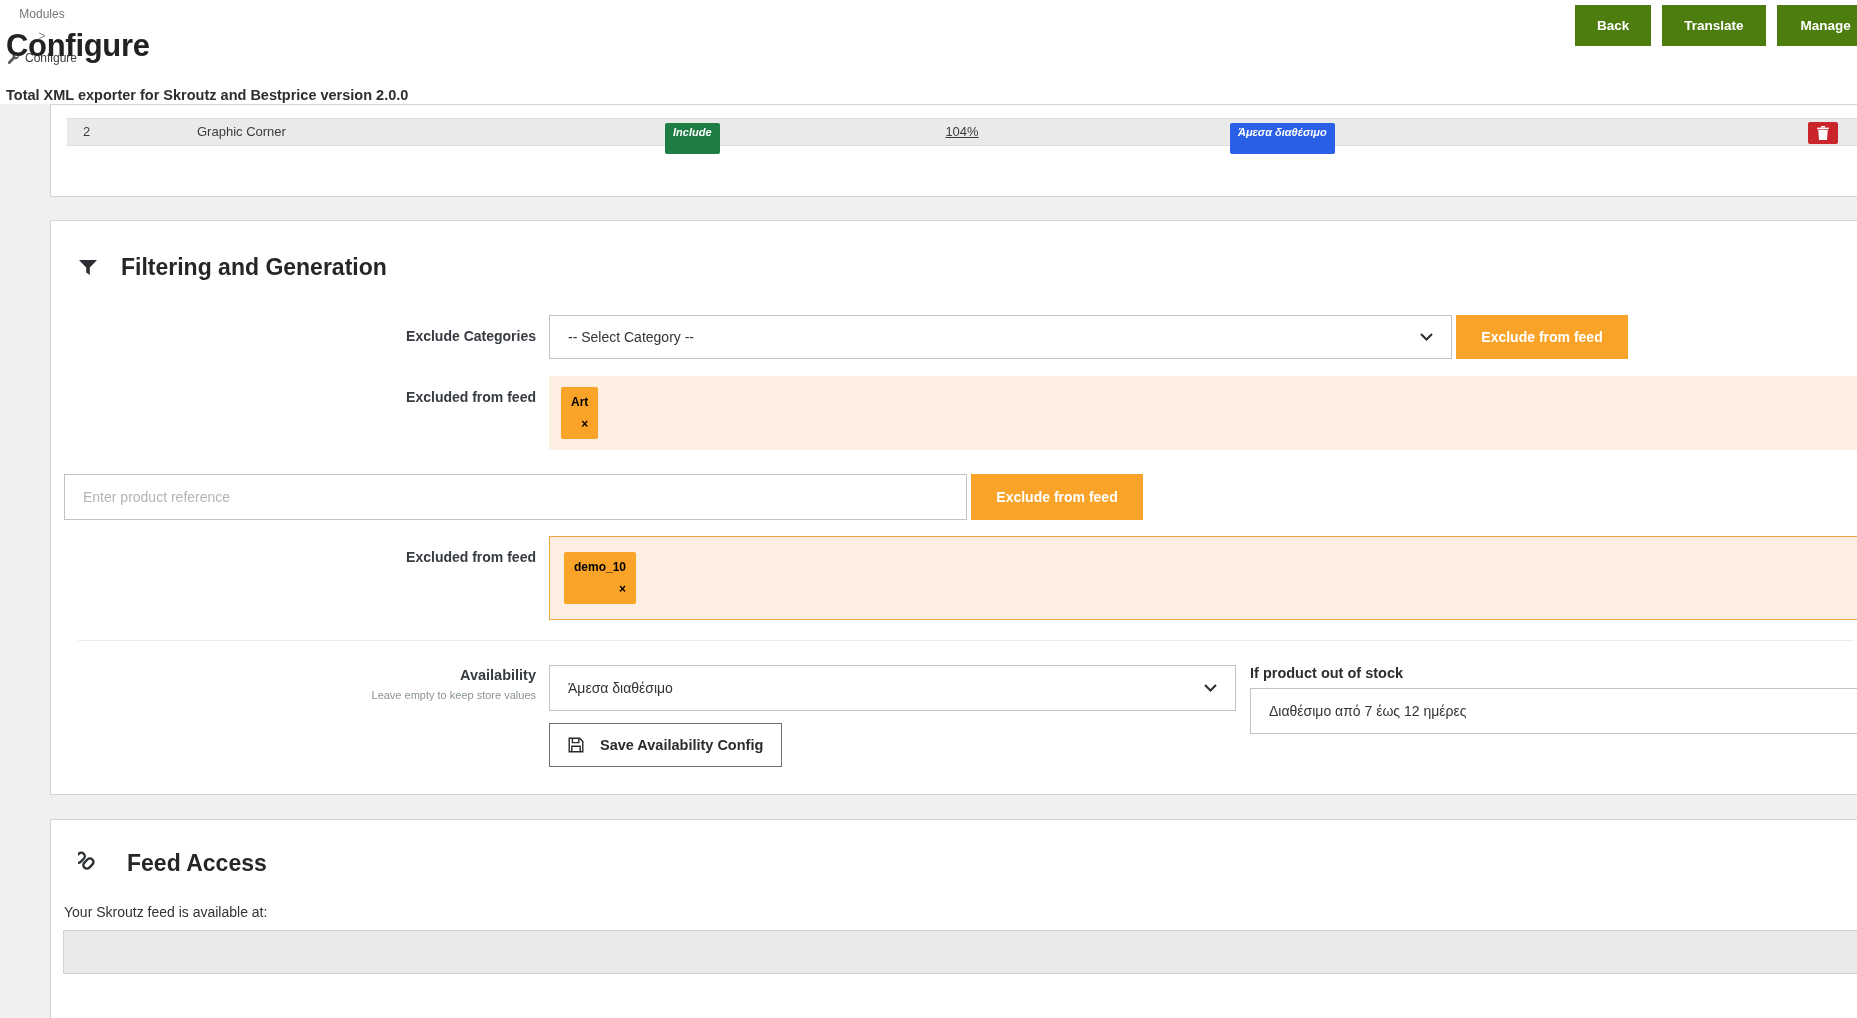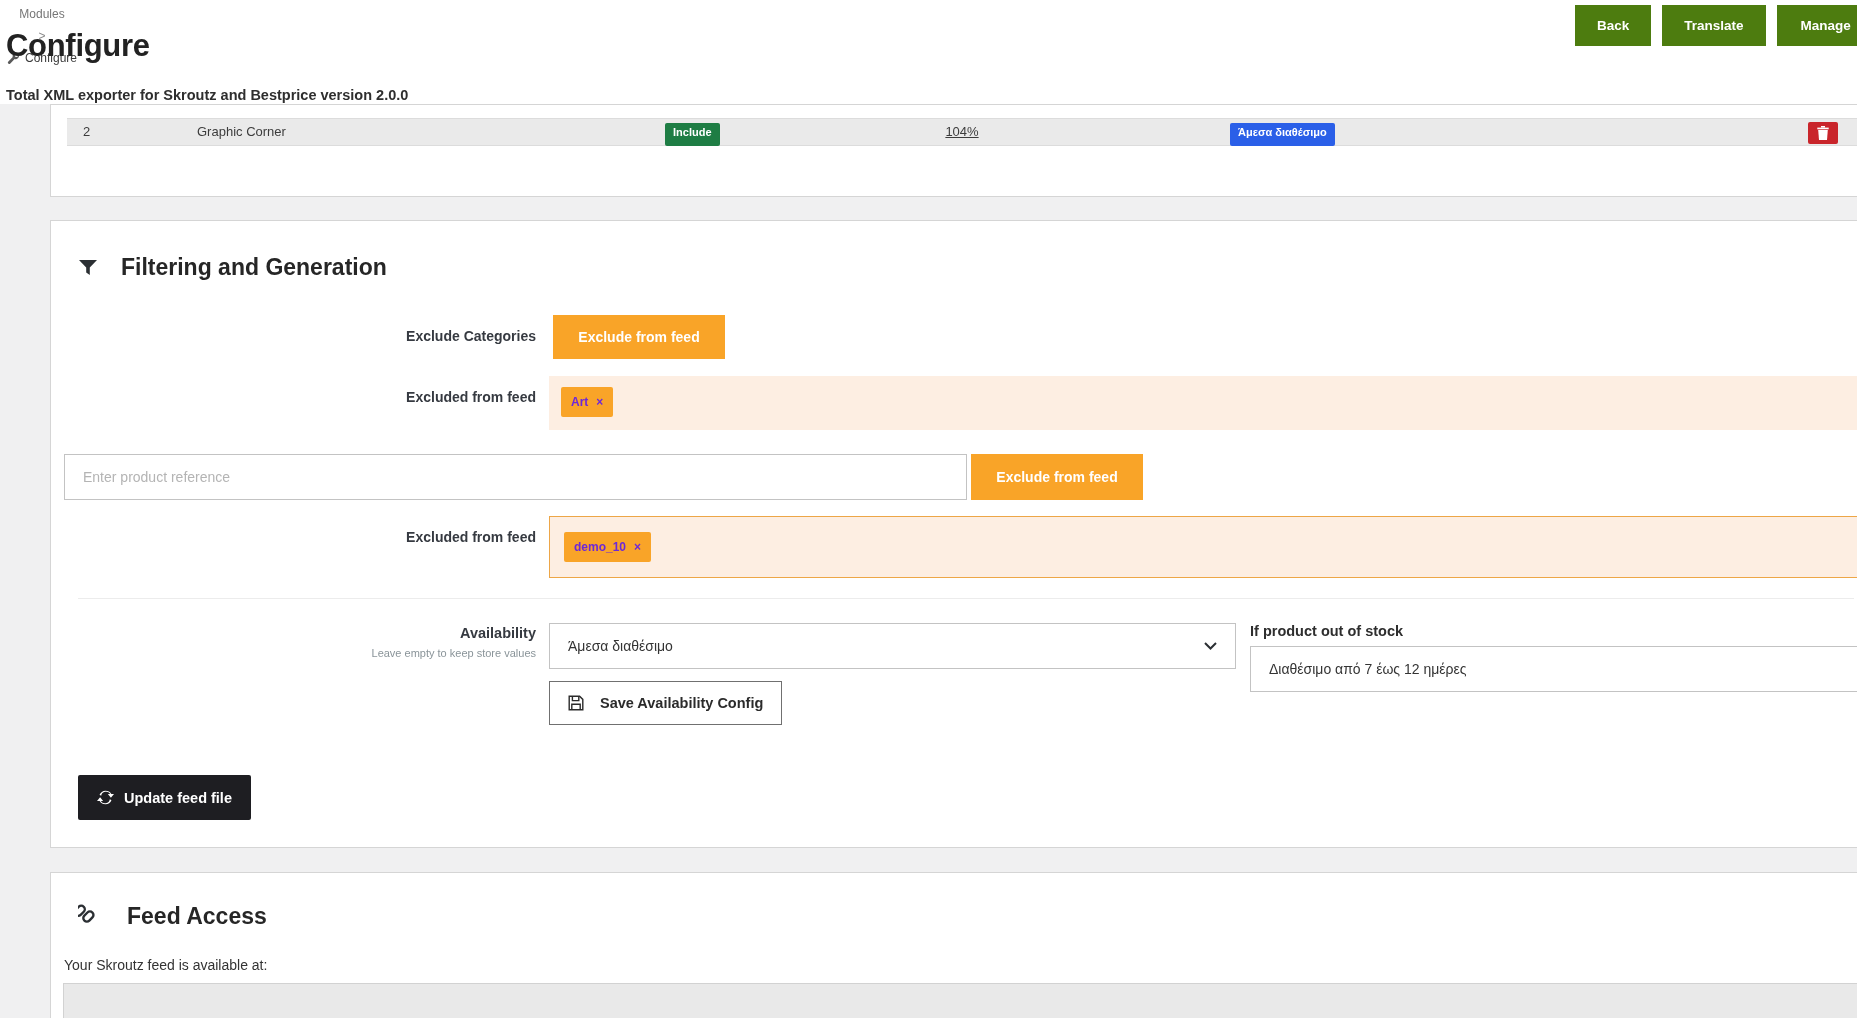--- a/index.html
+++ b/index.html
@@ -29,22 +29,22 @@
 
   
   .panel-products { height:93px; padding-top:13px; }
   .table-row { position:relative; height:28px; margin-left:16px; background:#eaeaea;
                border-top:1px solid #dcdcdc; border-bottom:1px solid #dcdcdc;
                font-size:13px; color:#3c3c3c; }
   .table-row .cell { position:absolute; top:0; line-height:26px; }
   .cell-id   { left:16px; }
   .cell-name { left:130px; }
   .cell-pct  { left:860px; width:70px; text-align:center;text-decoration:underline; }
-  .badge { position:absolute; top:4px; padding:3px 8px 8px; border-radius:2px; color:#fff;
-           font-weight:700; font-size:11px; line-height:normal; }
+  .badge { position:absolute; top:4px; padding:3px 8px 16px; border-radius:2px; color:#fff;
+           font-weight:700; font-size:11px; line-height:normal;font-style:italic; }
   .badge-green { left:598px; background:#1e7d44; }
   .badge-blue  { left:1163px; background:#2a5fe8; }
   .trash-btn { position:absolute; left:1741px; top:3px; width:30px; height:22px; background:#c9252b;
                border:none; border-radius:2px; display:flex; align-items:center; justify-content:center;
                cursor:pointer; padding:0; }
 
   
   .panel-filtering { margin-top:23px; padding:33px 0 27px; }
   .section-title { display:flex; align-items:center; gap:23px; margin:0 0 0 27px;
                    font-size:23px; font-weight:700; color:#262626; }
@@ -59,22 +59,22 @@
 
   .selectbox { height:44px; border:1px solid #c3c3c3; background:#fff; display:flex; align-items:center;
                padding:0 18px; font-size:14px; color:#343434; cursor:pointer; }
   .selectbox .chev { margin-left:auto; display:flex; }
   .w-main { width:903px; flex:none; }
   .btn-orange { width:172px; height:44px; margin-left:4px; background:#f9a428; color:#fff;
                 border:none; font-family:inherit; font-size:14px; font-weight:700; cursor:pointer; }
 
   .peach { flex:1; background:#fdeee2; min-height:54px; padding:11px 12px; }
   .peach.bordered { border:1px solid #eda647; min-height:62px; padding:15px 14px; }
-  .tag { display:inline-flex; align-items:flex-end; gap:8px; background:#f9a428; color:#6d28d9;
-         font-size:12px; font-weight:700; padding:8px 10px; border-radius:2px; }
+  .tag { display:inline-flex; align-items:flex-end; gap:8px; background:#f9a428; color:#000000;
+         font-size:12px; font-weight:700; padding:8px 10px; border-radius:2px;flex-direction:column; }
   .tag .x { cursor:pointer; font-size:12px; }
 
   .text-input { width:903px; flex:none; height:46px; border:1px solid #c3c3c3; padding:0 18px;
                 font-family:inherit; font-size:14px; color:#333; }
   .text-input::placeholder { color:#b4b4b4; }
   .row-prod .btn-orange { height:46px; }
 
   .divider { border:0; border-top:1px solid #ececec; margin:20px 27px 0; }
 
   .row-avail { margin-top:24px; }
@@ -153,20 +153,28 @@
             <path d="M1 1h18l-7.2 7.6V16l-3.6-2.6V8.6z" fill="#2b2f33"></path>
           </svg>
       </span>
       <span>Filtering and Generation</span>
     </h2>
 
     
     <div class="frow row-cat">
       <label class="flabel">Exclude Categories</label>
       <div class="fcontrols">
+        <div class="selectbox w-main">
+          <span>-- Select Category --</span>
+          <span class="chev">
+            <svg width="13" height="8" viewBox="0 0 13 8" fill="none" stroke="#2b2f33" stroke-width="2">
+                <path d="M1 1l5.5 5.5L12 1"></path>
+              </svg>
+          </span>
+        </div>
         <button class="btn-orange">Exclude from feed</button>
       </div>
     </div>
 
     
     <div class="frow row-excat">
       <label class="flabel">Excluded from feed</label>
       <div class="fcontrols">
         <div class="peach">
           <span class="tag">
@@ -229,29 +237,20 @@
         </div>
         <div class="avail-right">
           <div class="col-label">If product out of stock</div>
           <div class="selectbox h46">
             <span>Διαθέσιμο από 7 έως 12 ημέρες</span>
           </div>
         </div>
       </div>
     </div>
 
-    <button class="btn-update">
-      <span style="display:flex;">
-        <svg width="17" height="17" viewBox="0 0 16 16" fill="#ffffff">
-            <path d="M8 1.6a6.4 6.4 0 0 1 5.5 3.1H16l-2.9 3.6-2.9-3.6h2.3A4.7 4.7 0 0 0 3.9 6.4l-1.5-.9A6.4 6.4 0 0 1 8 1.6z"></path>
-            <path d="M8 14.4a6.4 6.4 0 0 1-5.5-3.1H0l2.9-3.6 2.9 3.6H3.5a4.7 4.7 0 0 0 8.6-1.7l1.5.9A6.4 6.4 0 0 1 8 14.4z"></path>
-          </svg>
-      </span>
-      <span>Update feed file</span>
-    </button>
   </section>
 
   <section class="panel panel-feed">
     <h2 class="section-title">
       <span style="display:flex;">
         <svg width="26" height="26" viewBox="0 0 24 24" fill="none" stroke="#2b2f33" stroke-width="2.2">
           <rect x="1.5" y="4" width="10.5" height="6.5" rx="3.2" transform="rotate(-45 3 13)"></rect>
           <rect x="10" y="9.5" width="10.5" height="6.5" rx="3.2" transform="rotate(-45 11 19)"></rect>
         </svg>
       </span>

